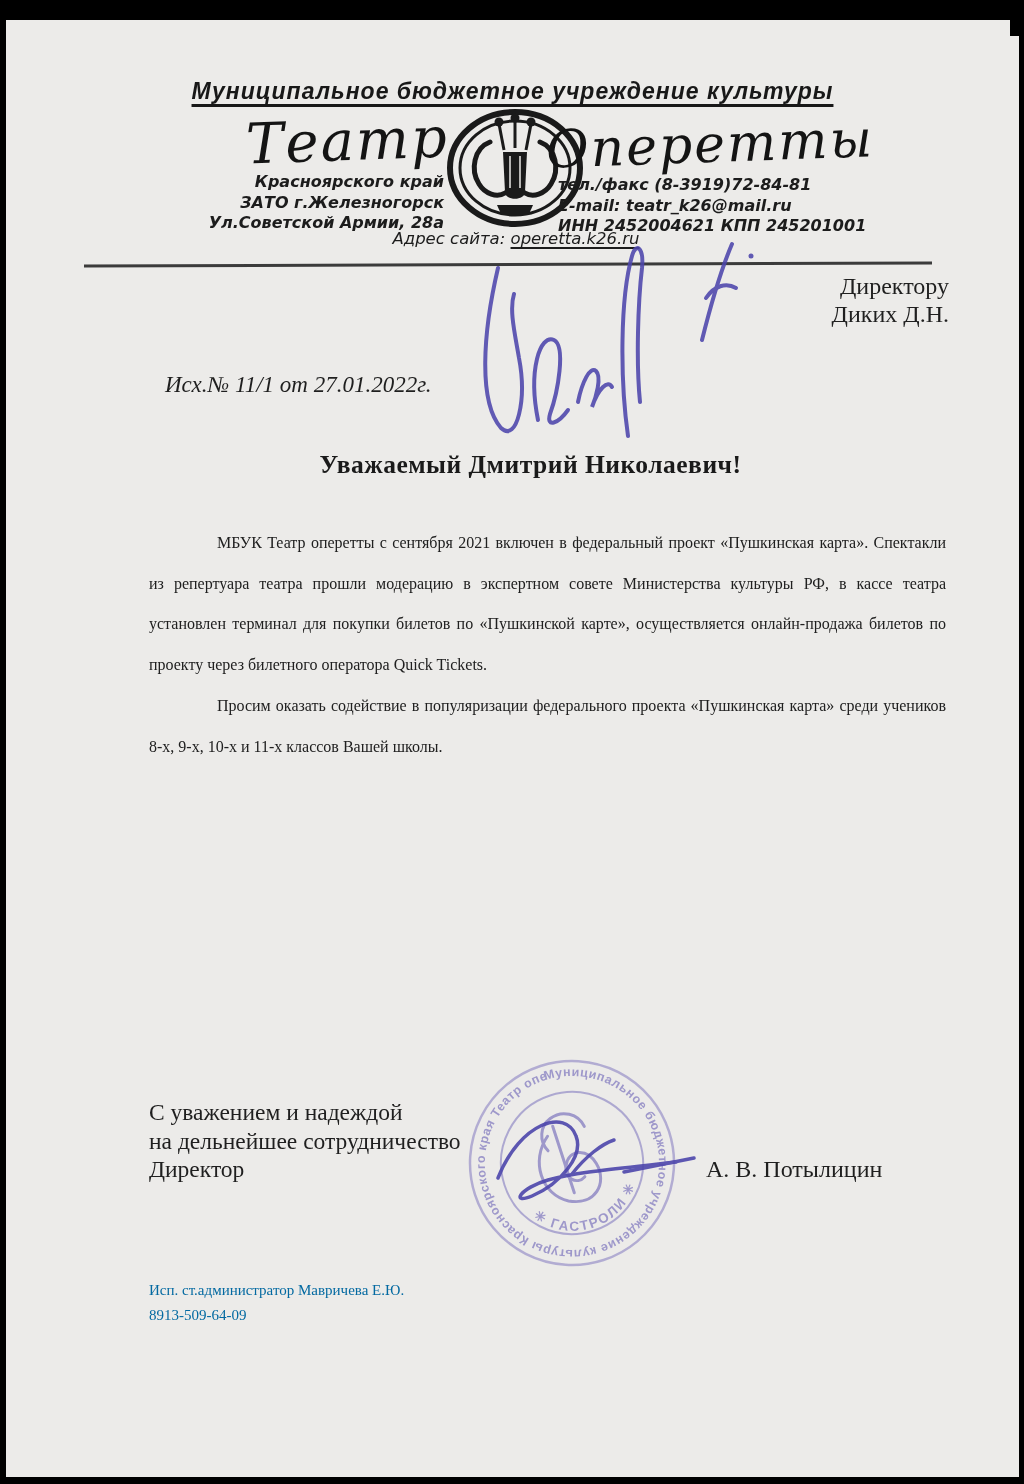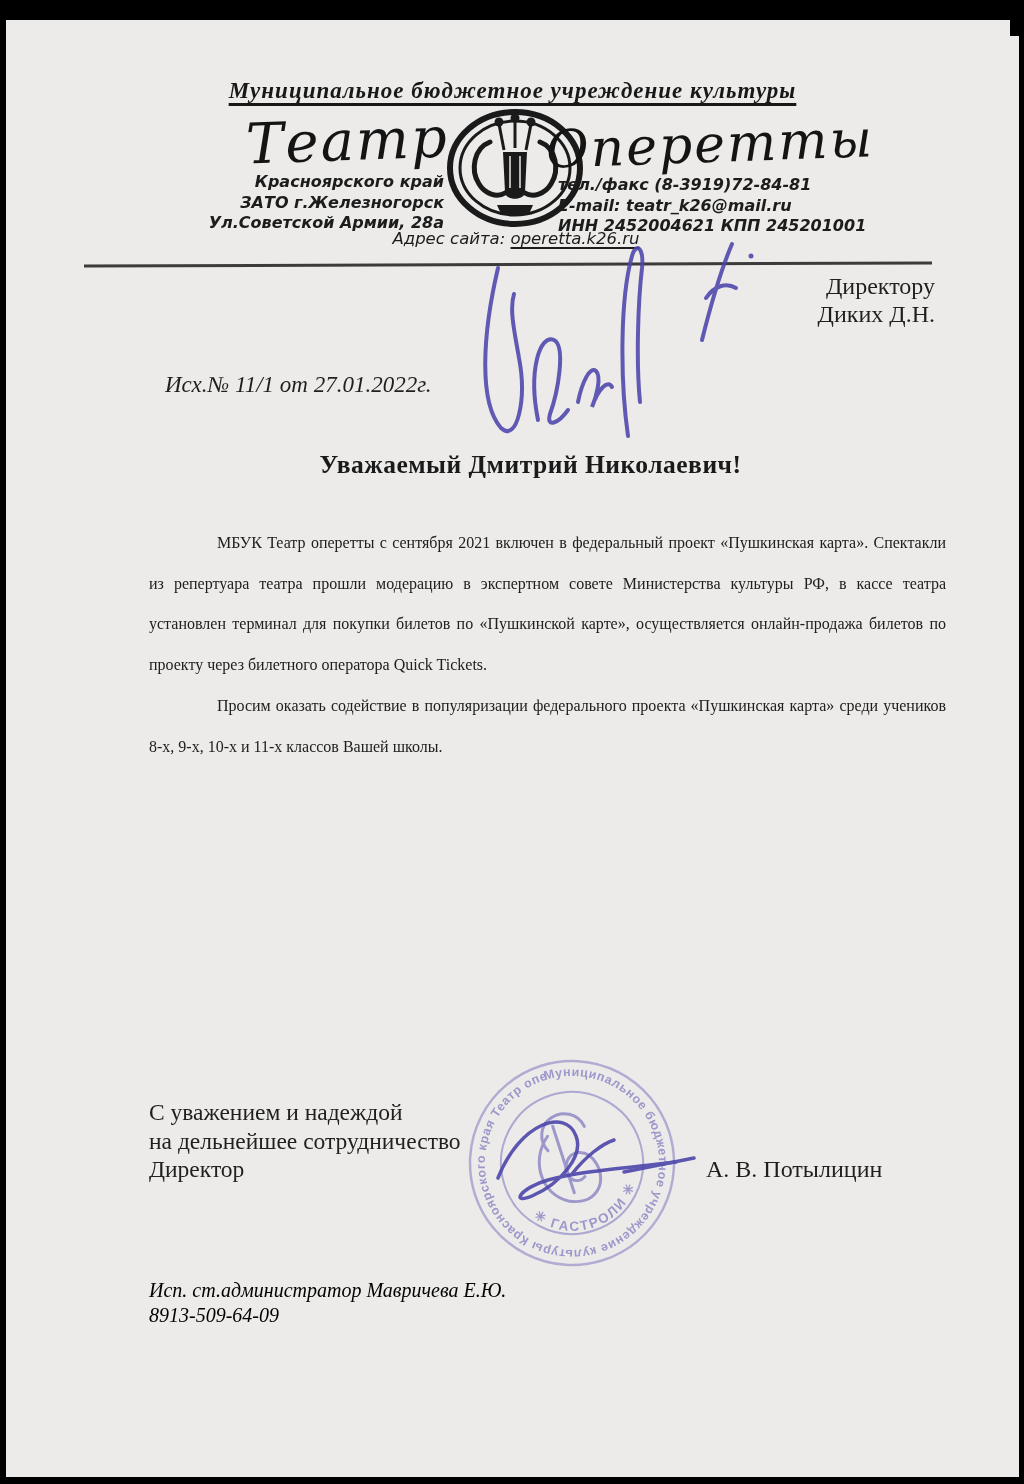--- a/index.html
+++ b/index.html
@@ -1,55 +1,55 @@
 <!DOCTYPE html>
 <html><head>
 <meta charset="utf-8">
 <style>
   html,body{margin:0;padding:0;width:1024px;height:1484px;overflow:hidden;background:#000;}
   #page{position:absolute;top:0;left:0;width:1024px;height:1484px;background:#000;}
   #paper{position:absolute;top:20px;left:6px;right:5px;bottom:7px;background:#ecebe9;}
   .abs{position:absolute;}
   
   .org-type{top:58px;left:0;width:100%;text-align:center;
-    font-family:Liberation Serif, serif;font-weight:bold;font-style:italic;
+    font-family:Liberation Sans, sans-serif;font-weight:bold;font-style:italic;
     font-size:23px;color:#181818;letter-spacing:1px;}
   .org-type span{text-decoration:underline;text-decoration-thickness:2.5px;text-underline-offset:5px;}
   .script-word{font-family:"DejaVu Serif",serif;font-style:italic;color:#141414;
     transform:rotate(-2deg);letter-spacing:2px;}
   .word-left{top:88px;left:240px;font-size:56px;}
   .word-right{top:94px;left:540px;font-size:52px;}
   .contact{font-family:"DejaVu Sans",sans-serif;font-weight:bold;font-style:italic;
     font-size:16px;line-height:20.5px;color:#1c1c1c;}
   .contact-left{top:152px;left:140px;width:298px;text-align:right;}
   .contact-right{top:155px;left:552px;width:340px;text-align:left;}
   .site-line{top:203px;left:290px;width:440px;text-align:center;
     font-family:"DejaVu Sans",sans-serif;font-weight:normal;font-style:italic;
     font-size:16.5px;color:#1c1c1c;margin-top:6px;}
   .site-line .url{text-decoration:underline;text-decoration-thickness:2px;text-underline-offset:3px;}
   .divider{top:243px;left:78px;width:848px;height:3px;background:#3b3b3b;transform:rotate(-0.2deg);}
   
-  .addressee{top:252px;right:84px;width:600px;text-align:right;
+  .addressee{top:252px;right:70px;width:600px;text-align:right;
     font-family:"Liberation Serif",serif;font-size:24px;line-height:28px;color:#1f1f1f;}
   .ref-line{top:352px;left:159px;font-family:"Liberation Serif",serif;font-style:italic;
     font-size:23px;color:#1f1f1f;}
   .salutation{top:430px;left:0;width:100%;text-align:center;
     font-family:"Liberation Serif",serif;font-weight:bold;font-size:25.5px;color:#1a1a1a;
     transform:translateX(18px);letter-spacing:0.5px;}
   .body-text{top:503px;left:143px;width:797px;
     font-family:"Liberation Serif",serif;font-size:16px;line-height:40.7px;color:#202020;
     text-align:justify;}
   .body-text p{margin:0;text-indent:68px;}
   .closing{top:1078px;left:143px;font-family:"Liberation Serif",serif;
     font-size:23.5px;line-height:28.5px;color:#1f1f1f;}
   .closing .it{}
   .director-name{top:1136px;left:700px;font-family:"Liberation Serif",serif;
     font-size:24px;color:#1f1f1f;}
-  .footer-note{top:1258px;left:143px;font-family:"Liberation Serif",serif;font-style:italic;
-    font-size:20px;line-height:25px;color:#000000;}
+  .footer-note{top:1258px;left:143px;font-family:"Liberation Serif",serif;
+    font-size:15px;line-height:25px;color:#0369a1;}
   
   .edge{background:#000;position:absolute;}
   .edge-top{top:0;left:0;width:100%;height:20px;}
   .edge-left{top:0;left:0;width:6px;height:100%;}
   .edge-right{top:0;right:0;width:5px;height:100%;}
   .edge-bottom{bottom:0;left:0;width:100%;height:7px;}
   .edge-corner{top:0;right:0;width:14px;height:36px;}
   svg{display:block;}
 </style>
 </head>

